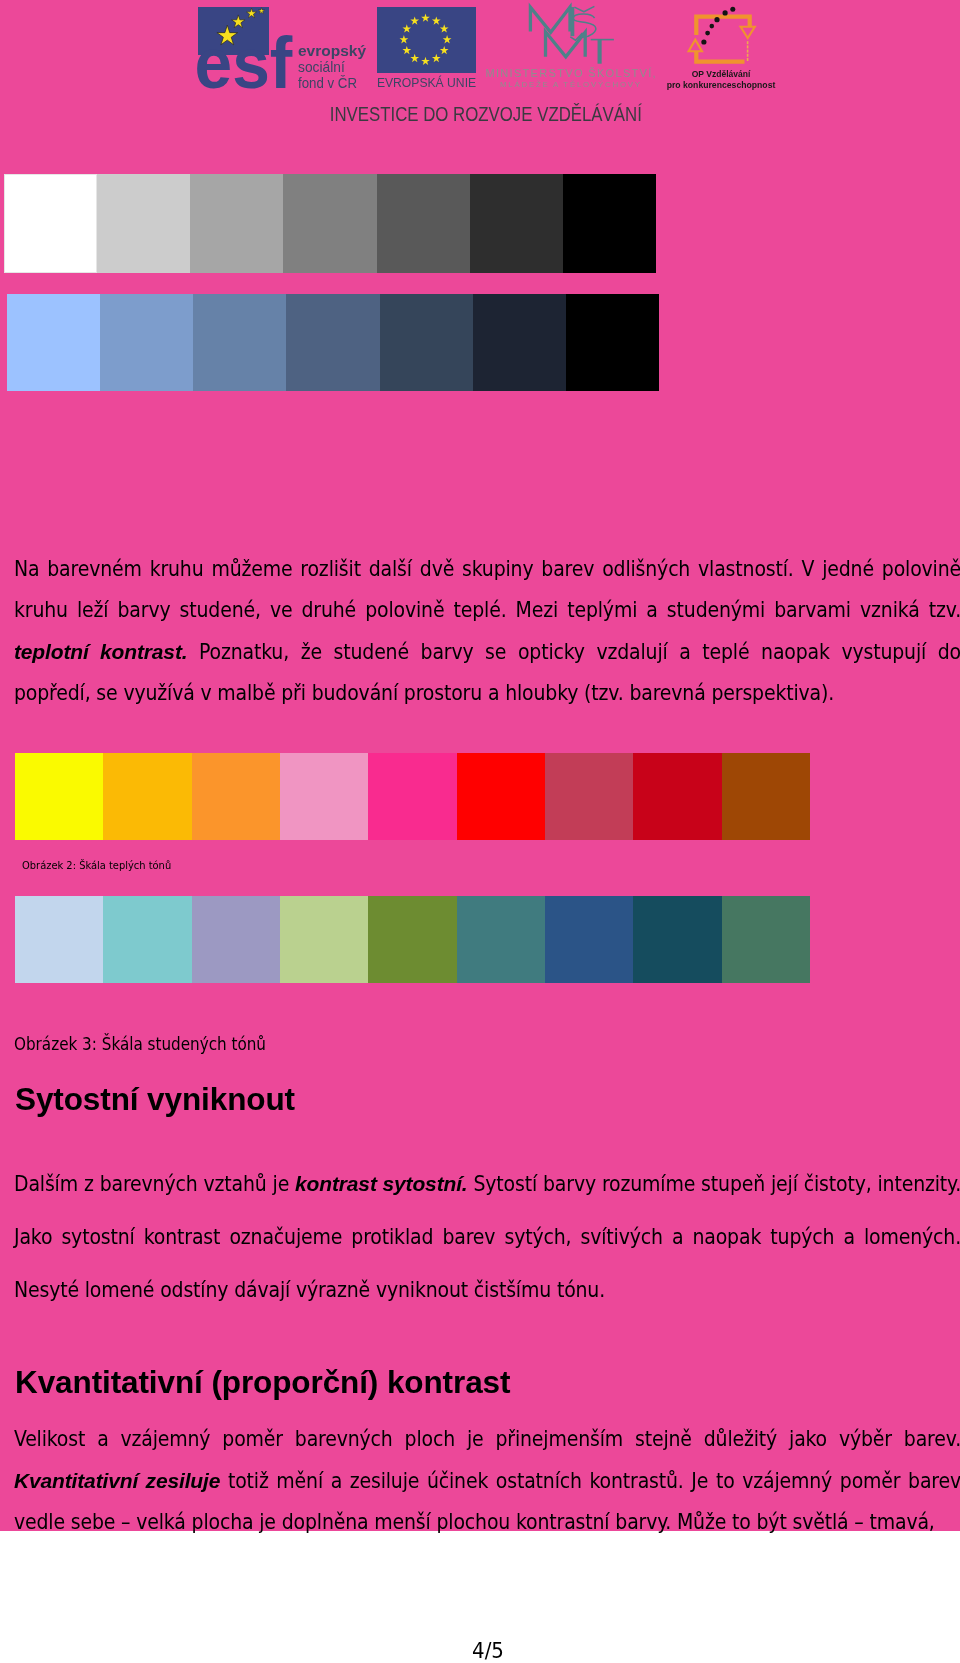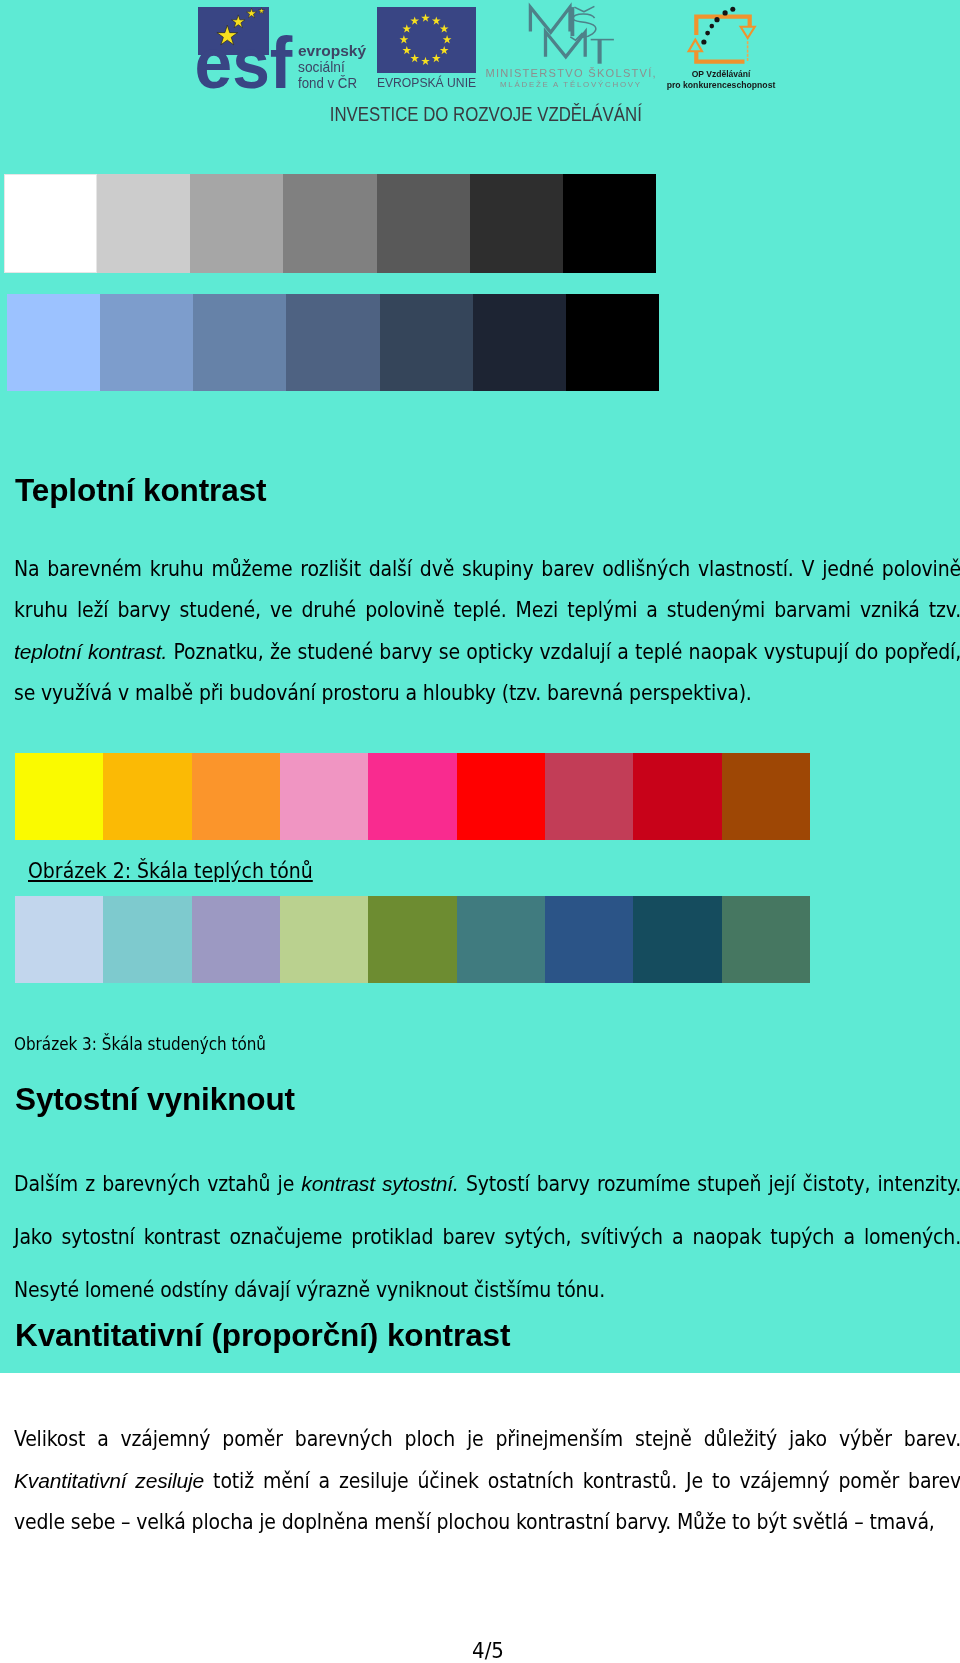--- a/index.html
+++ b/index.html
@@ -1,17 +1,17 @@
 <!DOCTYPE html>
 <html><head>
 <meta charset="utf-8">
 <style>
   html,body{margin:0;padding:0;background:#fff;}
   body{width:960px;height:1663px;font-family:"DejaVu Sans",sans-serif;overflow:hidden;position:relative;-webkit-font-smoothing:antialiased;}
-  .page{position:absolute;left:0;top:0;width:960px;height:1373px;background:#5eead4;}
+  .page{position:absolute;left:0;top:0;width:960px;height:1531px;background:#ec4899;}
 
   
   #logo-band{position:absolute;left:0;top:0;width:960px;height:150px;}
   #logo-band svg{position:absolute;overflow:visible;}
   #esf{left:186px;top:0;}
   #euflag{left:375px;top:0;}
   #msmt{left:480px;top:0;}
   #opvk{left:670px;top:0;}
   .esfL{font-family:"Liberation Sans",sans-serif;font-size:15px;fill:#3d4565;}
   .esfL1{font-weight:bold;font-size:15.5px;}
@@ -25,35 +25,35 @@
 
   
   .scale{position:absolute;display:flex;}
   .scale .sw{height:100%;}
 
   
   h1.head{position:absolute;margin:0;font-family:"Liberation Sans",sans-serif;font-weight:bold;color:#000;letter-spacing:-0.1px;}
   p.body{position:absolute;margin:0;font-family:"DejaVu Sans Condensed","DejaVu Sans",sans-serif;color:#000;text-align:justify;}
   p.cap{position:absolute;margin:0;font-family:"DejaVu Sans Condensed","DejaVu Sans",sans-serif;color:#000;}
   .pnum{position:absolute;font-family:"DejaVu Sans Condensed","DejaVu Sans",sans-serif;color:#000;text-align:center;}
-  b.bi{font-weight:normal;font-style:italic;font-family:"Liberation Sans",sans-serif;}
+  b.bi{font-weight:bold;font-style:italic;font-family:"Liberation Sans",sans-serif;}
 
   
   #scale-gray{left:4px;  top:174px; width:652px; height:99px;}
   #scale-blue{left:7px;  top:294px; width:652px; height:96.5px;}
   #scale-warm{left:15px; top:752.5px; width:795px; height:87.5px;}
   #scale-cool{left:15px; top:895.5px; width:795px; height:87.5px;}
 
   #h1{left:15px; top:472px; font-size:31.5px;}
   #p1{left:14px; top:549px; width:947px; font-size:21px; line-height:41px; letter-spacing:-0.15px;}
-  #cap2{left:28px; top:859px; font-size:21px;text-decoration:underline;}
+  #cap2{left:22px; top:859px; font-size:11px;}
   #cap3{left:14px; top:998px; font-size:16.9px;margin-top:36px;}
   #h2{left:15px; top:1080.5px; font-size:31.5px;}
   #p2{left:14px; top:1157px; width:947px; font-size:21px; line-height:53px; letter-spacing:-0.15px;}
-  #h3{left:15px; top:1317px; font-size:31.5px;}
+  #h3{left:15px; top:1364px; font-size:31.5px;}
   #p3{left:14px; top:1419px; width:947px; font-size:21px; line-height:41px; letter-spacing:-0.15px;}
   #pgnum{left:8px; top:1638px; width:960px; font-size:22px;}
 </style>
 </head>
 <body>
 
 <div class="page">
 
   <div id="logo-band">
 
@@ -185,21 +185,20 @@
       <div class="sw" style="background: rgb(126, 202, 206); flex: 1 1 0px;"></div>
       <div class="sw" style="background: rgb(156, 153, 194); flex: 1 1 0px;"></div>
       <div class="sw" style="background: rgb(186, 209, 143); flex: 1 1 0px;"></div>
       <div class="sw" style="background: rgb(109, 140, 49); flex: 1 1 0px;"></div>
       <div class="sw" style="background: rgb(64, 123, 127); flex: 1 1 0px;"></div>
       <div class="sw" style="background: rgb(43, 84, 135); flex: 1 1 0px;"></div>
       <div class="sw" style="background: rgb(21, 76, 94); flex: 1 1 0px;"></div>
       <div class="sw" style="background: rgb(70, 119, 97); flex: 1 1 0px;"></div>
     </div>
 
-  <h1 class="head" id="h1">Teplotní kontrast</h1>
   <p class="body" id="p1">Na barevném kruhu můžeme rozlišit další dvě skupiny barev odlišných vlastností. V jedné polovině kruhu leží barvy studené, ve druhé polovině teplé. Mezi teplými a studenými barvami vzniká tzv. <b class="bi">teplotní kontrast.</b> Poznatku, že studené barvy se opticky vzdalují a teplé naopak vystupují do popředí, se využívá v malbě při budování prostoru a hloubky (tzv. barevná perspektiva).</p>
 
   <p class="cap" id="cap2">Obrázek 2: Škála teplých tónů</p>
   <p class="cap" id="cap3">Obrázek 3: Škála studených tónů</p>
 
   <h1 class="head" id="h2">Sytostní vyniknout</h1>
   <p class="body" id="p2">Dalším z barevných vztahů je <b class="bi">kontrast sytostní.</b> Sytostí barvy rozumíme stupeň její čistoty, intenzity. Jako sytostní kontrast označujeme protiklad barev sytých, svítivých a naopak tupých a lomených. Nesyté lomené odstíny dávají výrazně vyniknout čistšímu tónu.</p>
 
   <h1 class="head" id="h3">Kvantitativní (proporční) kontrast</h1>
   <p class="body" id="p3">Velikost a vzájemný poměr barevných ploch je přinejmenším stejně důležitý jako výběr barev. <b class="bi">Kvantitativní zesiluje</b> totiž mění a zesiluje účinek ostatních kontrastů. Je to vzájemný poměr barev vedle sebe – velká plocha je doplněna menší plochou kontrastní barvy. Může to být světlá – tmavá,</p>

